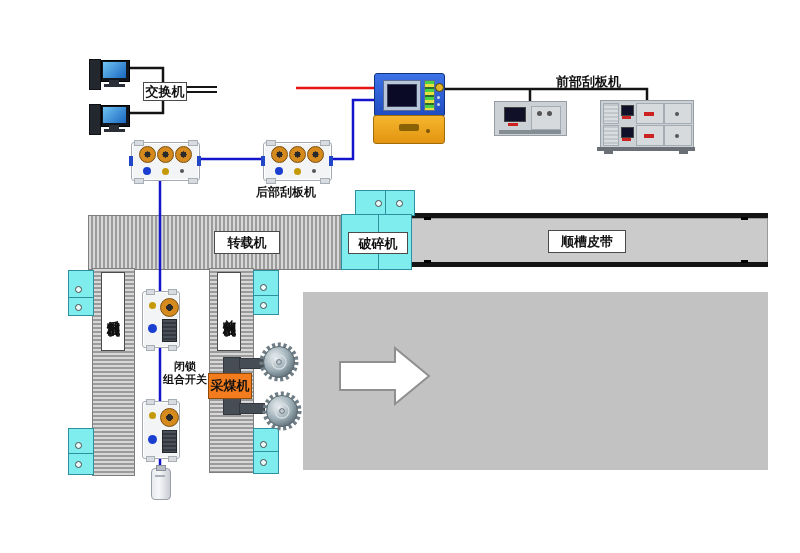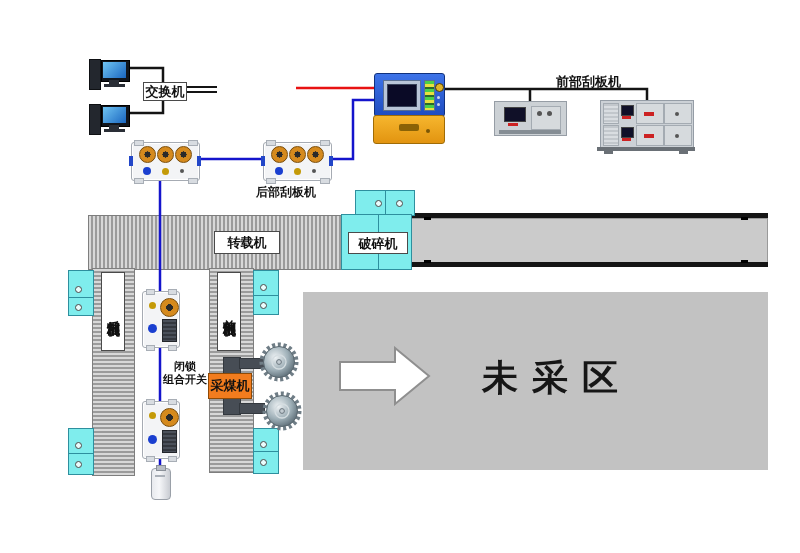--- a/index.html
+++ b/index.html
@@ -60,21 +60,20 @@
     <div class="tick" style="left:16px;top:4px;"></div>
     <div class="tick" style="left:333px;top:4px;"></div>
     <div class="tick" style="left:16px;top:47px;"></div>
     <div class="tick" style="left:333px;top:47px;"></div>
   </div>
 
   <div class="abs" style="left:303px;top:292px;width:465px;height:178px;background:#c2c2c2;z-index:1;"></div>
   <svg class="abs" style="left:338px;top:346px;z-index:3;" width="94" height="60">
     <polygon points="2,16 57,16 57,2 91,30 57,58 57,44 2,44" fill="#fff" stroke="#8f8f8f" stroke-width="2"></polygon>
   </svg>
-  <div class="txt" style="left:482px;top:354px;font-size:36px;letter-spacing:14px;color:#161616;">未采区</div>
 
   <div class="conv-v" style="left:92px;top:268px;width:41px;height:206px;"></div>
   <div class="conv-v" style="left:209px;top:268px;width:43px;height:203px;"></div>
 
   <svg id="wires" width="800" height="553">
 
     <polyline points="128,68 163,68 163,82" fill="none" stroke="#141414" stroke-width="2.5"></polyline>
     <polyline points="128,113 163,113 163,99" fill="none" stroke="#141414" stroke-width="2.5"></polyline>
 
     <line x1="185" y1="87" x2="217" y2="87" stroke="#141414" stroke-width="2"></line>
@@ -200,20 +199,23 @@
     <div class="dot-o" style="left:19px;top:9px;"></div>
     <div class="dot-o" style="left:40px;top:9px;"></div>
   </div>
   <div class="cyan" style="left:341px;top:214px;width:69px;height:54px;">
     <div class="abs" style="left:36px;top:0;width:1px;height:54px;background:#2e8f9e;"></div>
   </div>
   <div class="lbl" style="left:348px;top:232px;width:58px;height:20px;align-items:flex-end;">
     <span>破碎机</span>
   </div>
 
+  <div class="lbl" style="left:548px;top:230px;width:76px;height:21px;">
+    <span>顺槽皮带</span>
+  </div>
 
   <div class="lbl lbl-v" style="left:101px;top:272px;width:22px;height:77px;">
     <span>后部刮板机</span>
   </div>
   <div class="lbl lbl-v" style="left:217px;top:272px;width:22px;height:77px;">
     <span>前部刮板机</span>
   </div>
 
   <div class="cyan" style="left:68px;top:270px;width:24px;height:26px;">
       <div class="dot-o" style="left:6px;top:15px;"></div>

